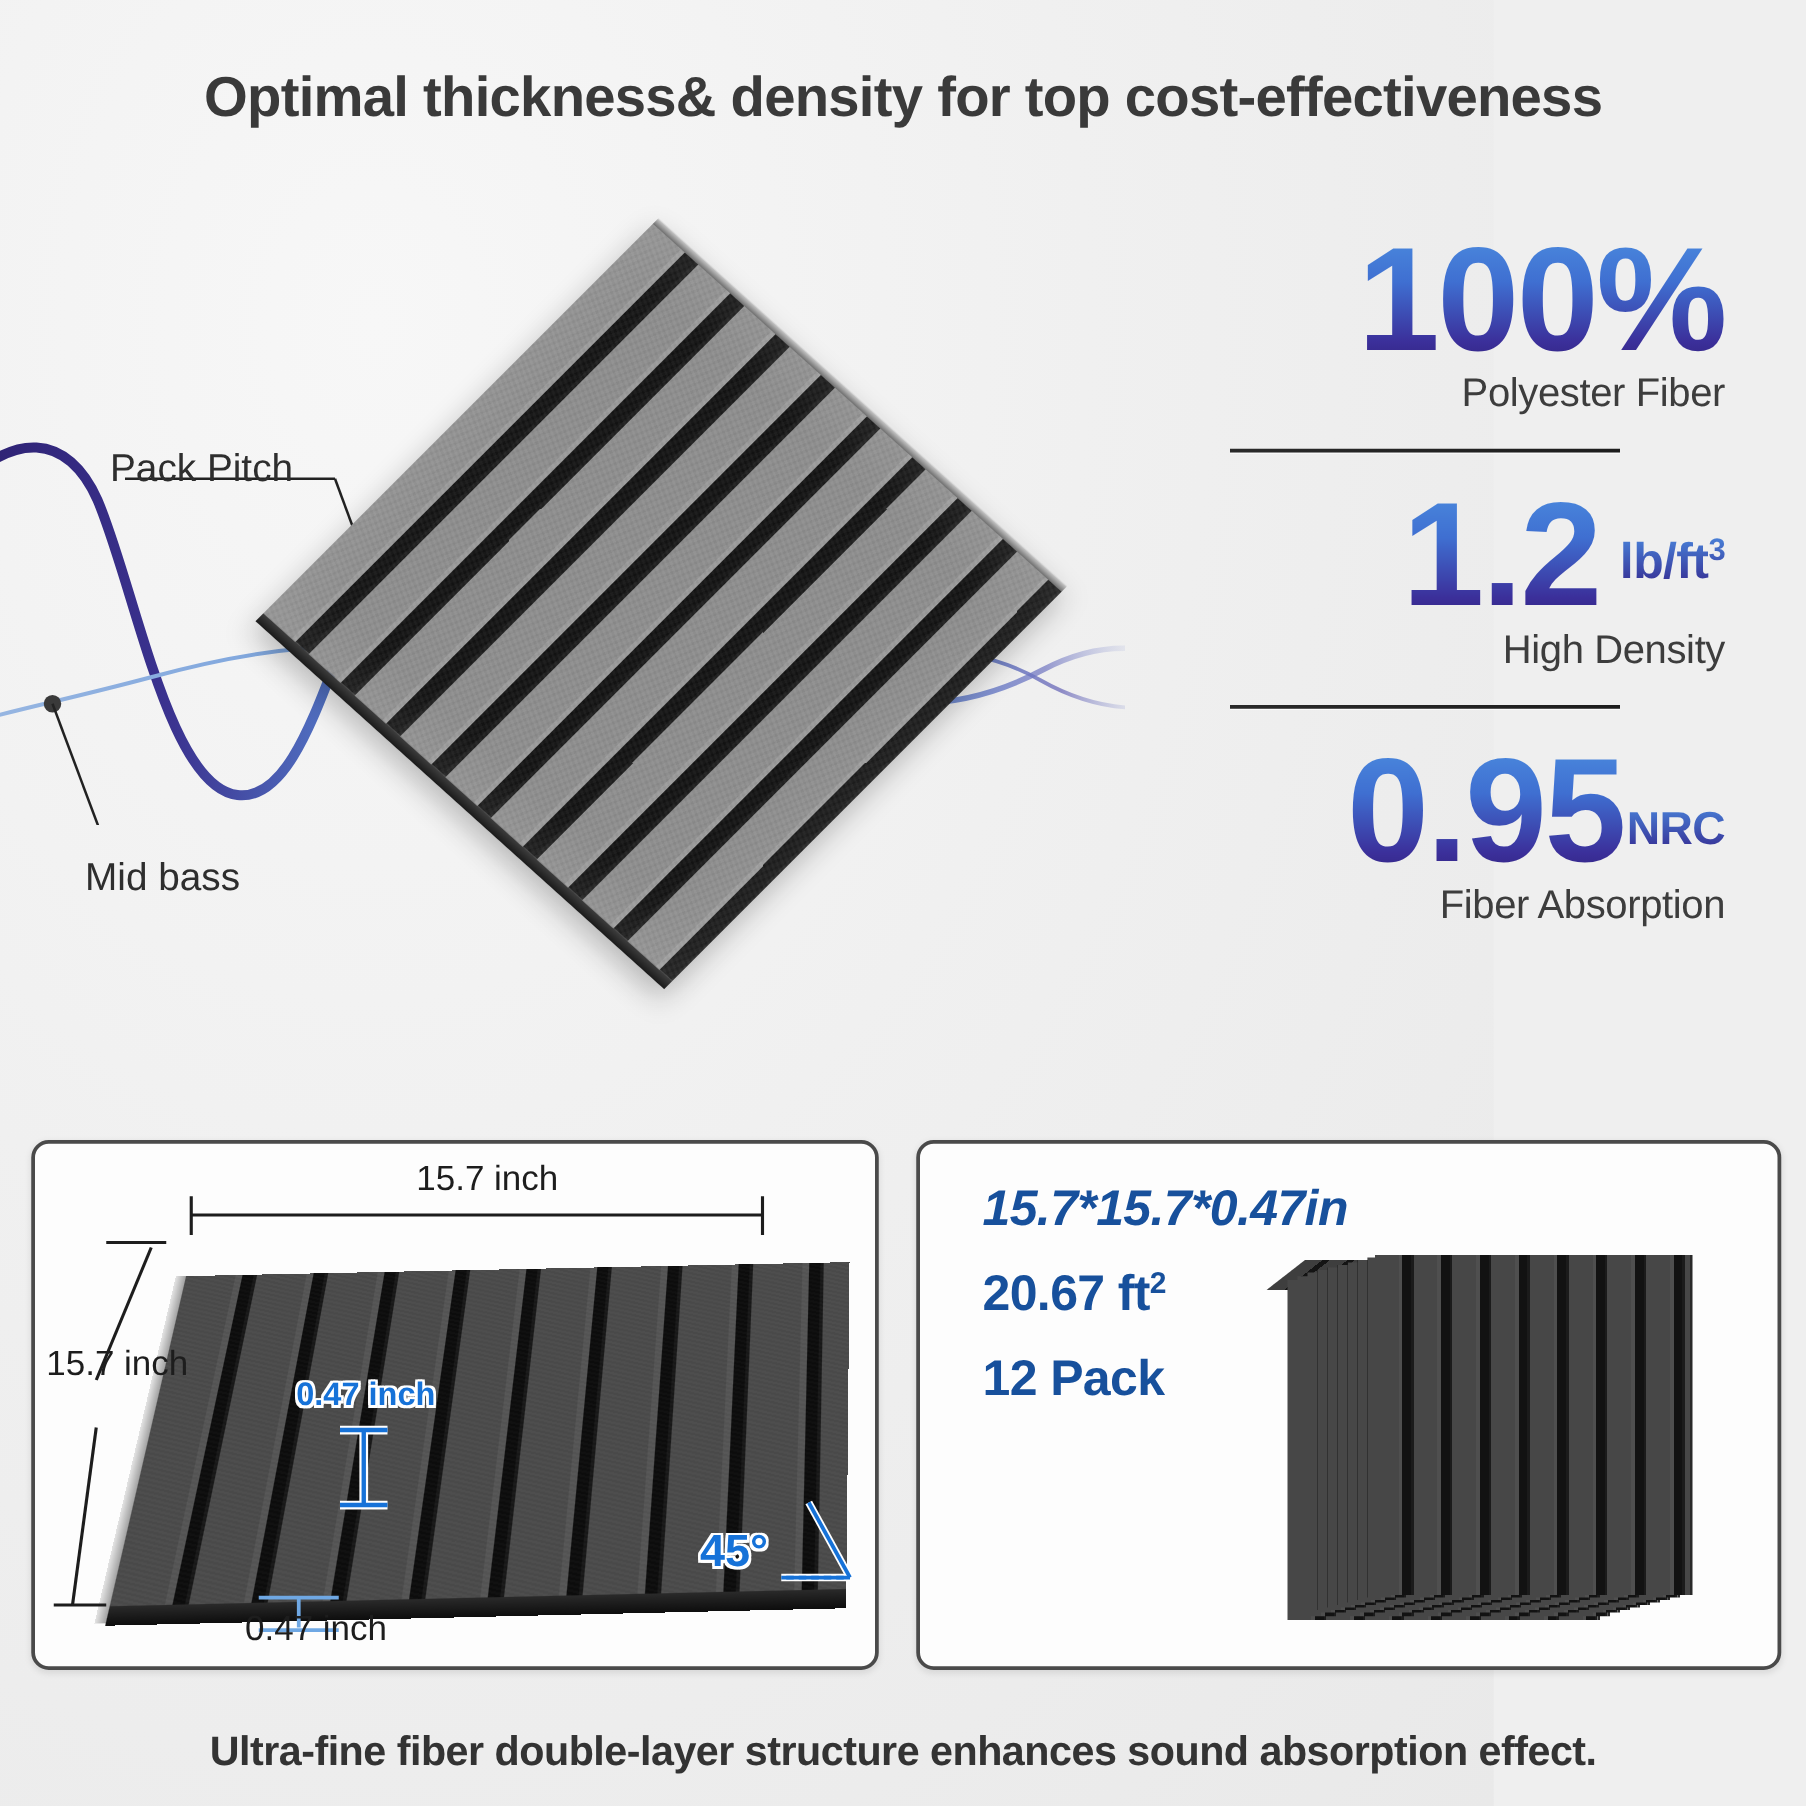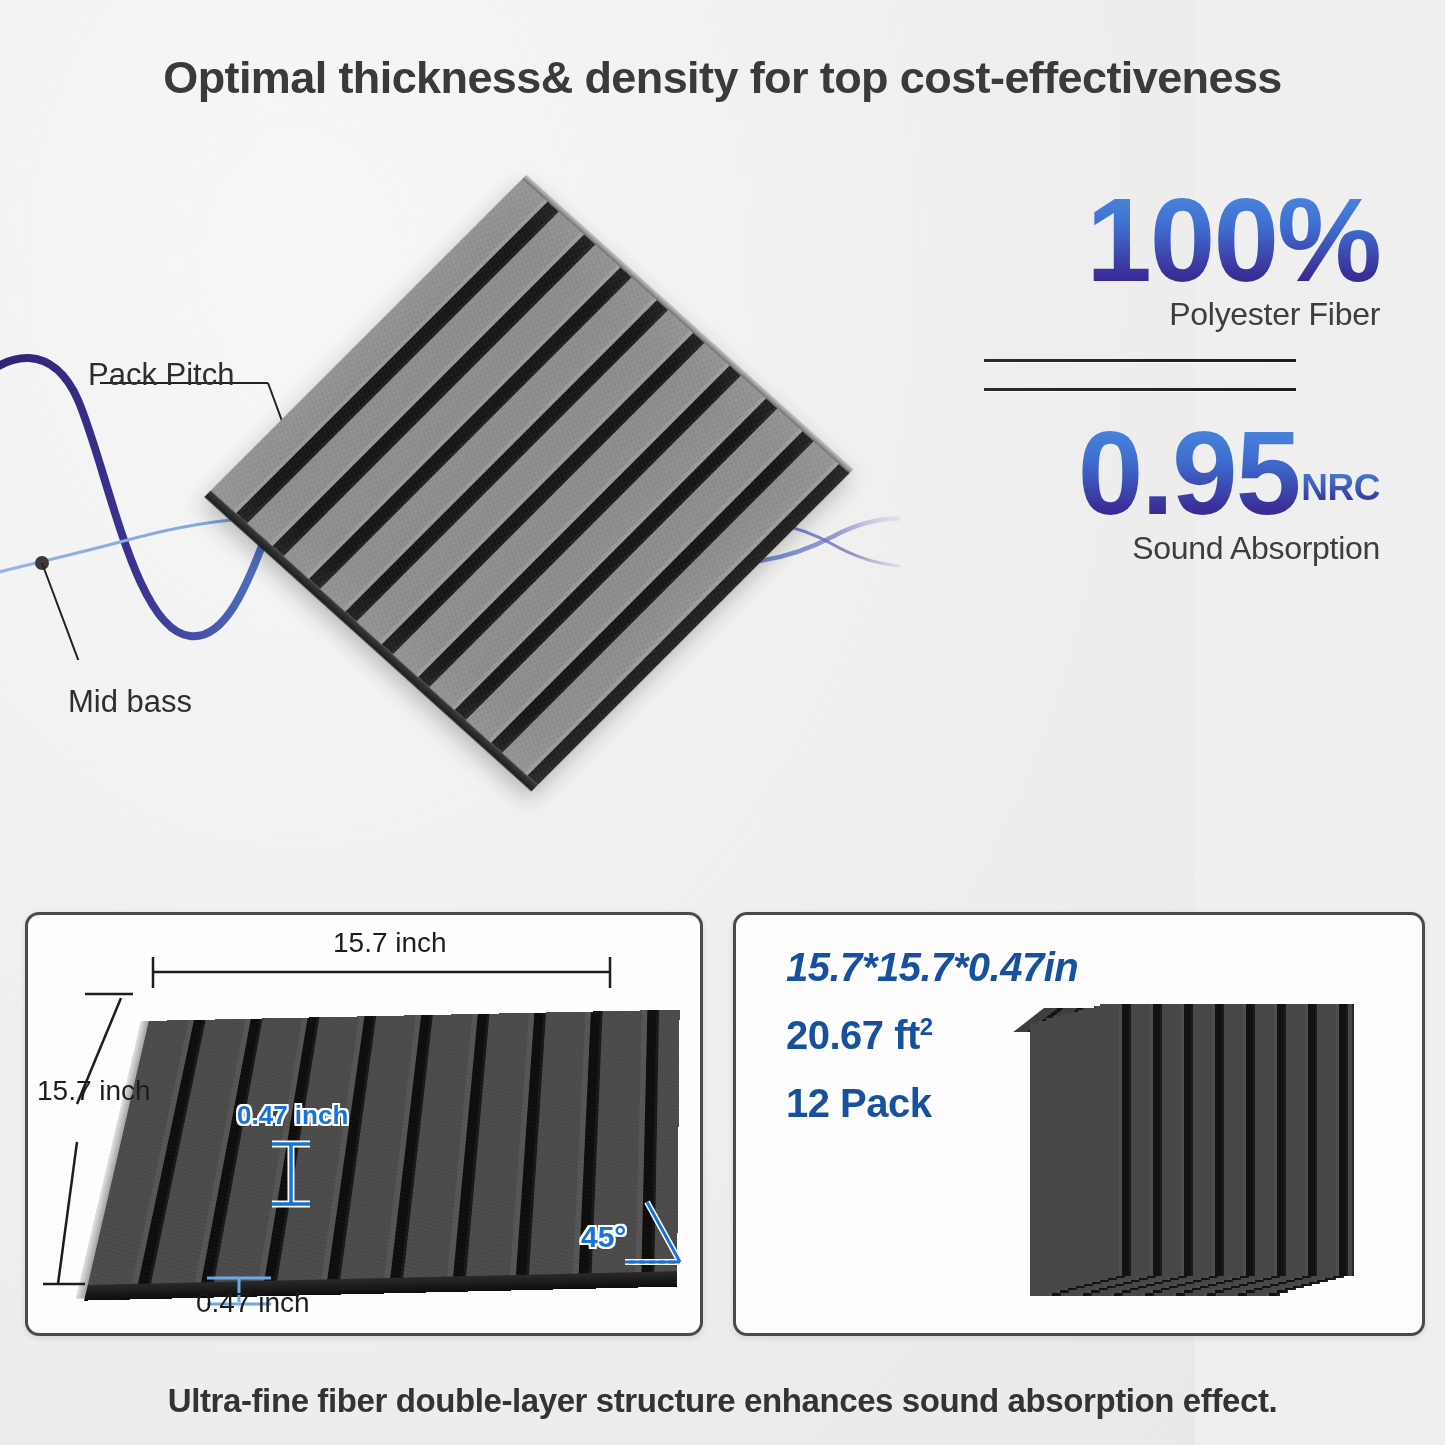--- a/index.html
+++ b/index.html
@@ -108,21 +108,21 @@
   #dim-left{left:37px;top:1075px;}
   #dim-bottom{left:196px;top:1287px;}
   .blueDim{
     position:absolute;font-size:26px;font-weight:bold;white-space:nowrap;
     color:#1672d8;
     text-shadow:
       -2px -2px 0 #fff, 2px -2px 0 #fff, -2px 2px 0 #fff, 2px 2px 0 #fff,
       0 -2px 0 #fff, 0 2px 0 #fff, -2px 0 0 #fff, 2px 0 0 #fff;
   }
   #dim-thick{left:237px;top:1100px;}
-  #dim-45{left:581px;top:1220px;font-size:30px;}
+  #dim-45{left:560px;top:1220px;font-size:36px;}
 
   
   .dimBoard{
     position:absolute;left:88px;top:975px;width:590px;height:305px;
     transform:perspective(760px) rotateX(16deg) rotateZ(-1.4deg) skewX(-8deg);
     transform-origin:50% 100%;
   }
   .dimBoard .face{
     position:absolute;inset:0;
     background:
@@ -244,26 +244,30 @@
 
   <div class="stats">
 
     <div class="stat">
       <span class="bignum">100%</span>
       <div class="caption">Polyester Fiber</div>
     </div>
 
     <div class="divider"></div>
 
+    <div class="stat">
+      <span class="bignum">1.2</span><span class="unit"><span>lb/ft</span><sup>3</sup></span>
+      <div class="caption">High Density</div>
+    </div>
 
     <div class="divider"></div>
 
     <div class="stat">
       <span class="bignum">0.95</span><span class="unit tight">NRC</span>
-      <div class="caption">Sound Absorption</div>
+      <div class="caption">Fiber Absorption</div>
     </div>
   </div>
 
   <div class="card" id="card-dims"></div>
 
   <div class="dimBoard">
     <div class="lip"></div>
     <div class="face">
       <div class="grain"></div>
     </div>

